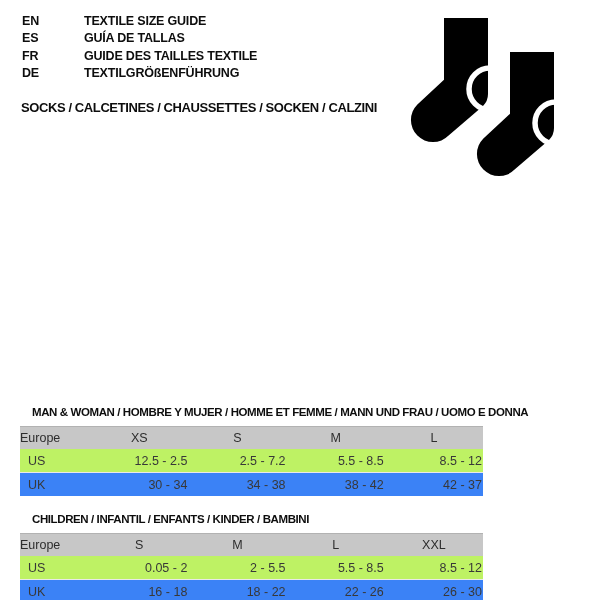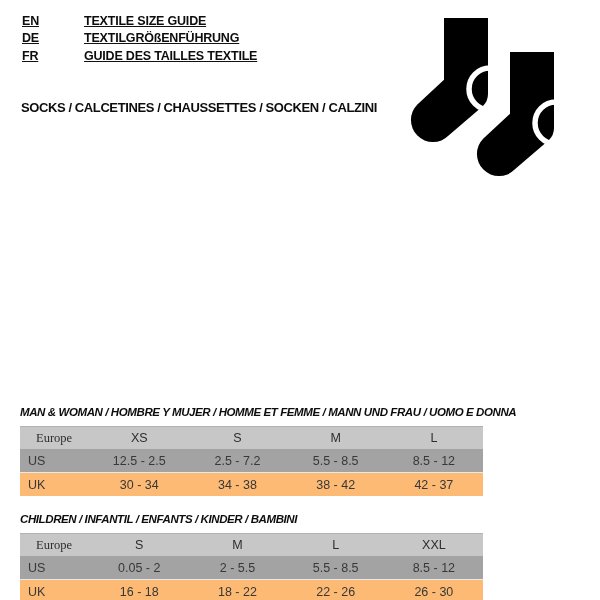--- a/index.html
+++ b/index.html
@@ -2,71 +2,75 @@
 <html><head>
 <meta charset="utf-8">
 <style>
   html,body{margin:0;padding:0;background:#ffffff;}
   .page{
     position:relative;width:600px;height:600px;background:#ffffff;
     font-family:"Liberation Sans",sans-serif;color:#111;overflow:hidden;
   }
   
   .lang-list{position:absolute;left:22px;top:13px;}
-  .lang-row{display:flex;line-height:17.4px;text-decoration:underline;}
+  .lang-row{display:flex;line-height:17.4px;}
   .lang-code{width:36px;font-weight:bold;font-size:12.5px;letter-spacing:-0.2px;color:#0d0d0d;}
   .lang-label{font-weight:bold;font-size:12.5px;letter-spacing:-0.2px;color:#0d0d0d;white-space:nowrap;margin-left:26px;}
   
   .category-heading{
     position:absolute;left:21px;top:100px;font-weight:bold;font-size:13px;
     letter-spacing:-0.4px;color:#0d0d0d;white-space:nowrap;
   }
   
   .socks-svg{position:absolute;left:398px;top:0;}
   
   .size-block{position:absolute;left:20px;width:463px;}
   .size-block.first{top:406px;}
   .size-block.second{top:513px;}
   .size-title{
     font-weight:bold;font-size:11.5px;letter-spacing:-0.4px;color:#0d0d0d;
-    margin:0 0 8px 0;white-space:nowrap;font-style:italic;
+    margin:0 0 8px 12px;white-space:nowrap;
   }
   table.size-table{
     border-collapse:collapse;table-layout:fixed;width:463px;
     font-size:12.5px;color:#383838;
   }
   table.size-table col.c0{width:70px;}
   table.size-table col.cn{width:98px;}
   table.size-table th{
     background:#c7c7c7;height:20px;font-weight:normal;color:#2d2d2d;
     border-top:1px solid #b2b2b2;
   }
-  table.size-table th.rowhead{text-align:left;padding-left:16px;font-family:Liberation Serif, serif;}
-  table.size-table td{height:21px;text-align:center;}
+  table.size-table th.rowhead{text-align:left;padding-left:0;}
+  table.size-table td{height:21px;text-align:right;}
   table.size-table td.rowhead{text-align:left;padding-left:8px;}
-  table.size-table tr.row-us td{border-bottom:1px solid #e9e9e9;background:#a3a3a3;}
-  table.size-table tr.row-uk td{background:#fdba74;}
+  table.size-table tr.row-us td{border-bottom:1px solid #e9e9e9;background:#bef264;}
+  table.size-table tr.row-uk td{background:#3b82f6;}
 </style>
 </head>
 <body>
 
 <div class="page">
 
   <div class="lang-list">
     <div class="lang-row">
       <span class="lang-code">EN</span>
       <span class="lang-label">TEXTILE SIZE GUIDE</span>
     </div>
     <div class="lang-row">
-      <span class="lang-code">DE</span>
-      <span class="lang-label">TEXTILGRÖßENFÜHRUNG</span>
+      <span class="lang-code">ES</span>
+      <span class="lang-label">GUÍA DE TALLAS</span>
     </div>
     <div class="lang-row">
       <span class="lang-code">FR</span>
       <span class="lang-label">GUIDE DES TAILLES TEXTILE</span>
+    </div>
+    <div class="lang-row">
+      <span class="lang-code">DE</span>
+      <span class="lang-label">TEXTILGRÖßENFÜHRUNG</span>
     </div>
   </div>
 
   <div class="category-heading">SOCKS / CALCETINES / CHAUSSETTES / SOCKEN / CALZINI</div>
 
   <svg class="socks-svg" width="180" height="195" viewBox="0 0 180 195" aria-hidden="true">
 
     <g transform="translate(46,18)">
       <path d="M0 0 H44 V76 Q44 83 39 88 L4.6 117.6 A22 22 0 0 1 -26.6 86.4 L0 61.8 Z" fill="#000000"></path>
       <circle cx="46" cy="71" r="21" fill="none" stroke="#ffffff" stroke-width="5.5"></circle>

